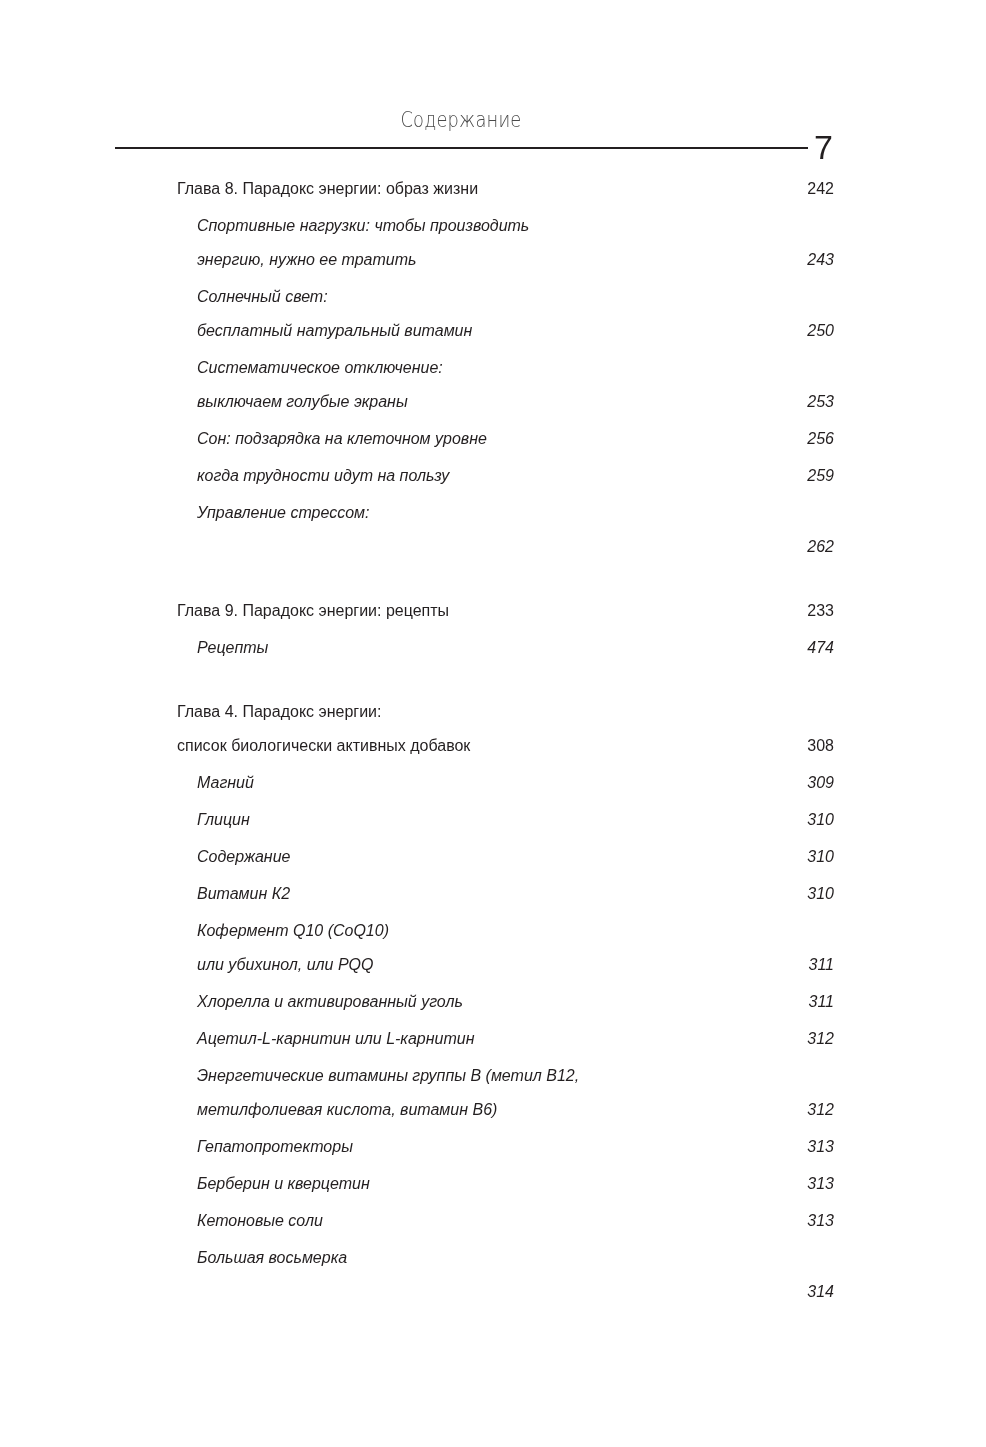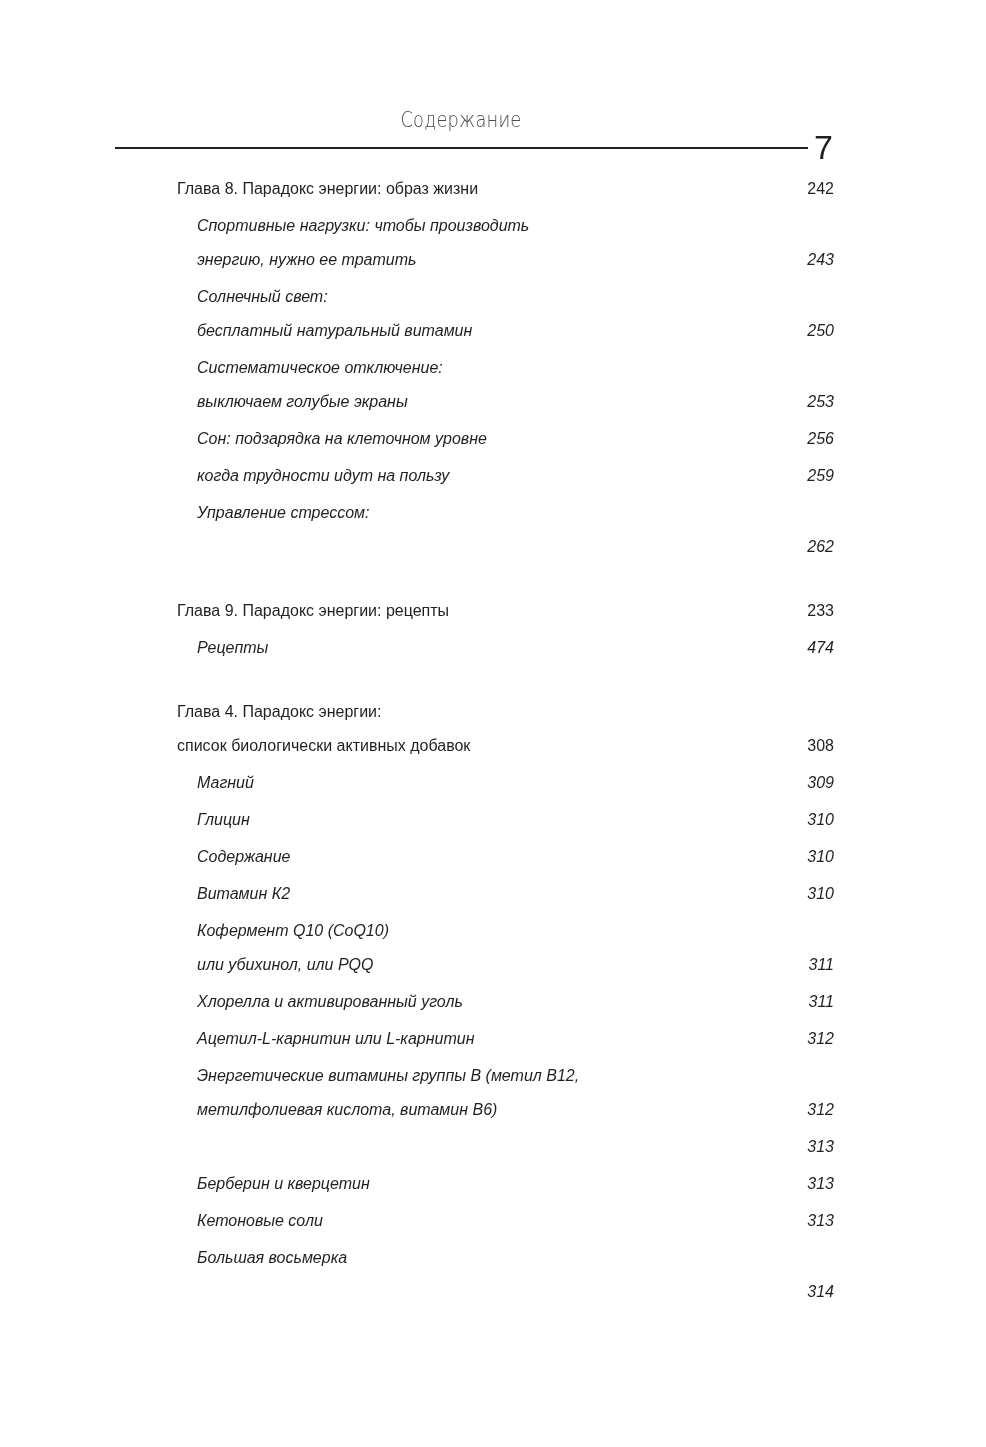--- a/index.html
+++ b/index.html
@@ -243,20 +243,21 @@
   <div class="entry section">
     <span class="line">Энергетические витамины группы В (метил В12,</span>
     <div class="leader-line">
       <span class="txt">метилфолиевая кислота, витамин В6)</span>
       <span class="dots"></span>
       <span class="pg">312</span>
     </div>
   </div>
   <div class="entry section">
     <div class="leader-line">
+      <span class="txt">Гепатопротекторы</span>
       <span class="dots"></span>
       <span class="pg">313</span>
     </div>
   </div>
   <div class="entry section">
     <div class="leader-line">
       <span class="txt">Берберин и кверцетин</span>
       <span class="dots"></span>
       <span class="pg">313</span>
     </div>

